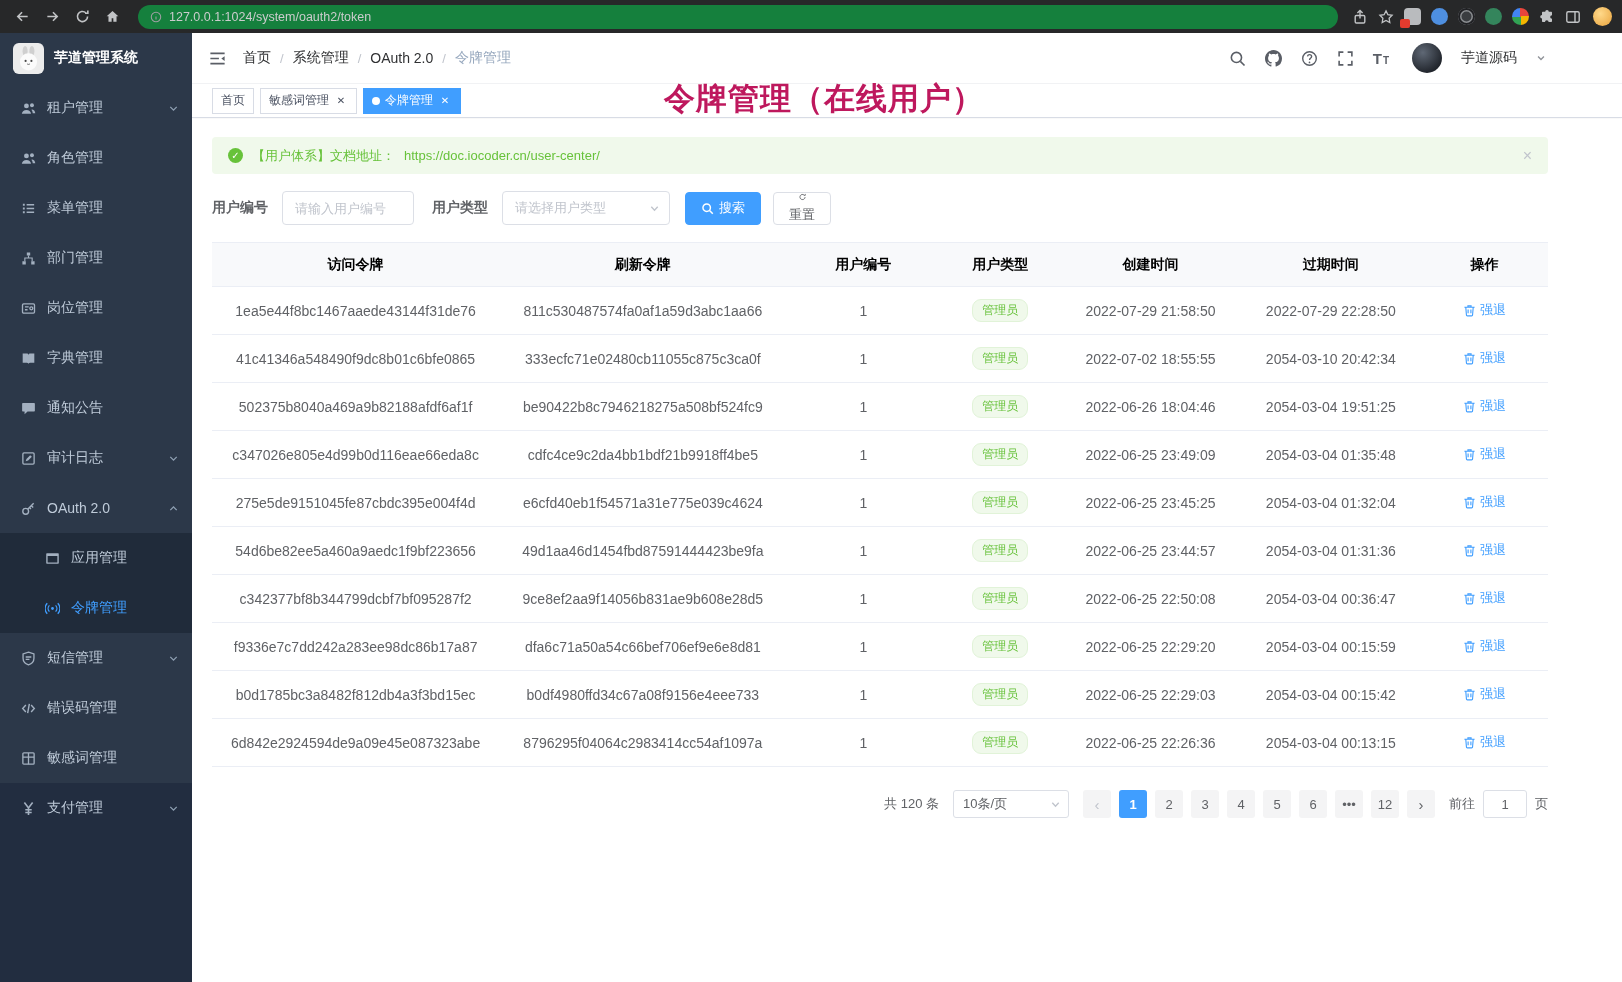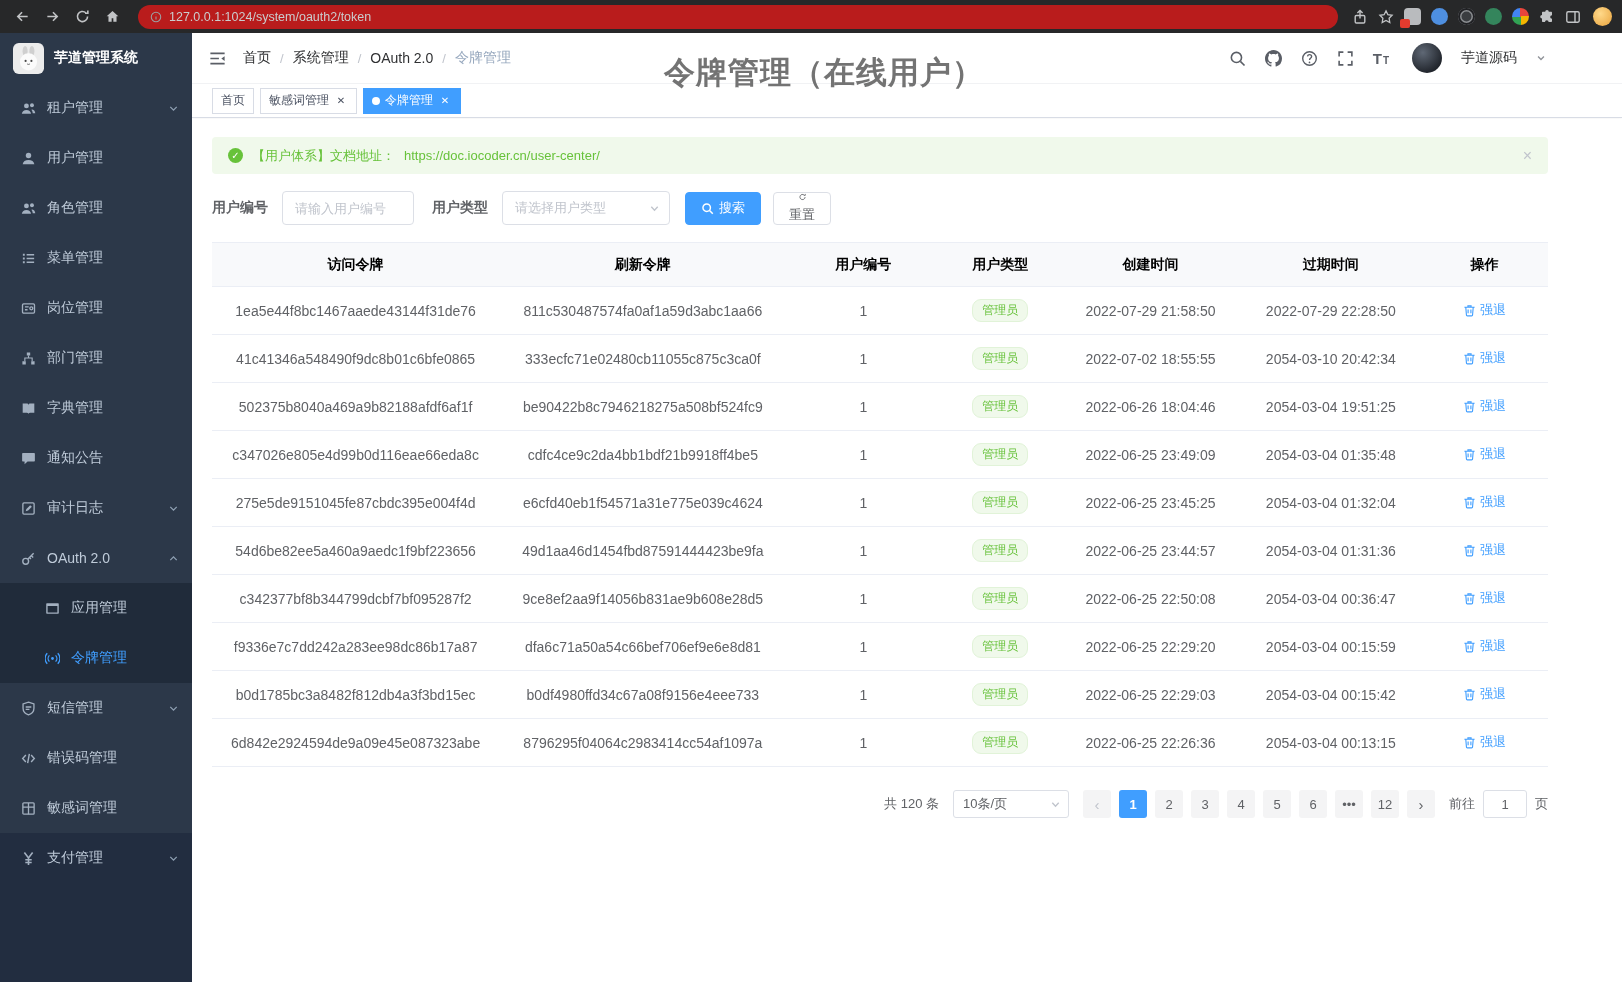--- a/index.html
+++ b/index.html
@@ -4,21 +4,21 @@
 <style>
   * { margin:0; padding:0; box-sizing:border-box; }
   html,body { width:1622px; height:982px; }
   body { font-family:"Liberation Sans","DejaVu Sans",sans-serif; background:#fff; position:relative; overflow:hidden; color:#303133; }
   svg { display:block; }
 
   
   .chrome { position:absolute; top:0; left:0; right:0; height:33px; background:#272829; display:flex; align-items:center; padding:0 10px; gap:6px; z-index:60; }
   .c-nav { width:24px; height:24px; border-radius:50%; display:flex; align-items:center; justify-content:center; color:#c2c4c6; cursor:pointer; }
   .c-nav svg { width:15px; height:15px; }
-  .urlbar { flex:1; height:24px; margin:0 8px; background:#b91c1c; border-radius:12px; display:flex; align-items:center; gap:7px; padding:0 12px; cursor:text; }
+  .urlbar { flex:1; height:24px; margin:0 8px; background:#15803d; border-radius:12px; display:flex; align-items:center; gap:7px; padding:0 12px; cursor:text; }
   .urlbar svg { width:12px; height:12px; color:#9d9fa2; flex:0 0 12px; }
   .url-text { color:#cbcccd; font-size:12.5px; }
   .chrome-right { display:flex; align-items:center; gap:10px; }
   .c-ico { color:#c2c4c6; display:flex; cursor:pointer; }
   .c-ico svg { width:16px; height:16px; }
   .ext-sq { width:17px; height:17px; border-radius:4px; background:#b9bbbe; position:relative; cursor:pointer; }
   .ext-sq .badge { position:absolute; left:-4px; bottom:-3px; width:10px; height:9px; background:#e33b2e; border-radius:2px; }
   .ext-dot { width:17px; height:17px; border-radius:50%; cursor:pointer; }
   .ext-dot.blue { background:#4e8fe0; }
   .ext-dot.dark { background:#3a3d40; box-shadow:inset 0 0 0 2px #202124, inset 0 0 0 3.5px #8a8d90; }
@@ -64,21 +64,21 @@
   .caret svg { width:10px; height:10px; color:#909399; }
 
   
   .tags-bar { position:absolute; top:84px; left:192px; right:0; height:34px; background:#fff; border-bottom:1px solid #d8dce5; box-shadow:0 1px 3px 0 rgba(0,0,0,.04); display:flex; align-items:center; gap:6px; padding:0 76px 0 20px; }
   .tag { height:26px; display:inline-flex; align-items:center; gap:5px; padding:0 8px; border:1px solid #d8dce5; background:#fff; color:#495060; font-size:12px; cursor:pointer; }
   .tag.active { background:#409eff; border-color:#409eff; color:#fff; }
   .tag .dot { width:8px; height:8px; border-radius:50%; background:#fff; }
   .tclose { font-size:10px; width:14px; height:14px; border-radius:50%; display:flex; align-items:center; justify-content:center; }
 
   
-  .annotation { position:absolute; top:52px; left:664px; z-index:40; font-size:31px; font-weight:700; letter-spacing:1px; color:#737373; }
+  .annotation { position:absolute; top:78px; left:664px; z-index:40; font-size:31px; font-weight:700; letter-spacing:1px; color:#be185d; }
 
   
   .main { position:absolute; top:119px; left:192px; right:0; bottom:0; background:#fff; padding:18px 74px 20px 20px; }
 
   .alert { height:37px; background:#f0f9eb; border-radius:4px; display:flex; align-items:center; gap:9px; padding:0 16px; margin-bottom:17px; }
   .alert-check { width:15px; height:15px; border-radius:50%; background:#67c23a; color:#fff; font-size:10px; display:flex; align-items:center; justify-content:center; flex:0 0 15px; }
   .alert-text { color:#67c23a; font-size:13px; }
   .alert-link { color:#67c23a; font-size:13px; text-decoration:none; cursor:pointer; }
   .alert-close { margin-left:auto; color:#c0c4cc; font-size:16px; cursor:pointer; }
 
@@ -207,63 +207,54 @@
         <span class="menu-label">租户管理</span>
         <span class="chev down">
           <svg viewBox="0 0 12 12" fill="none" stroke="currentColor" stroke-width="1.4">
             <path d="M2.5 4.2 6 7.8l3.5-3.6"></path>
           </svg>
         </span>
       </div>
       <div class="menu-item">
         <span class="mi-icon">
           <svg viewBox="0 0 16 16" fill="currentColor">
-            <circle cx="8" cy="4.8" r="2.9"></circle>
-            <path d="M1.8 14.2c.3-3 2.8-4.6 6.2-4.6s5.9 1.6 6.2 4.6z"></path>
-          </svg>
-        </span>
-        <span class="menu-label">用户管理</span>
-      </div>
-      <div class="menu-item">
-        <span class="mi-icon">
-          <svg viewBox="0 0 16 16" fill="currentColor">
             <circle cx="5.8" cy="5.2" r="2.6"></circle>
             <path d="M.9 13.6c.2-2.7 2.3-4.1 4.9-4.1s4.7 1.4 4.9 4.1z"></path>
             <circle cx="11.7" cy="4.6" r="2.1"></circle>
             <path d="M12.2 9c1.8.5 2.9 1.9 3 4.1h-2.7c-.1-1.6-.6-2.9-1.5-3.7z"></path>
           </svg>
         </span>
         <span class="menu-label">角色管理</span>
       </div>
       <div class="menu-item">
         <span class="mi-icon">
           <svg viewBox="0 0 16 16" fill="currentColor">
             <path d="M2 3h2v2H2zM6 3.3h8v1.5H6zM2 7h2v2H2zM6 7.3h8v1.5H6zM2 11h2v2H2zM6 11.3h8v1.5H6z"></path>
           </svg>
         </span>
         <span class="menu-label">菜单管理</span>
       </div>
       <div class="menu-item">
         <span class="mi-icon">
+          <svg viewBox="0 0 16 16" fill="currentColor">
+            <path d="M6.2 1.5h3.6v3.4H6.2zM1.5 11h3.6v3.4H1.5zM10.9 11h3.6v3.4h-3.6z"></path>
+            <path d="M7.4 4.9h1.2v2h3.9V11h-1.2V8.1H4.7V11H3.5V6.9h3.9z"></path>
+          </svg>
+        </span>
+        <span class="menu-label">部门管理</span>
+      </div>
+      <div class="menu-item">
+        <span class="mi-icon">
           <svg viewBox="0 0 16 16" fill="none" stroke="currentColor" stroke-width="1.4">
             <rect x="1.6" y="3" width="12.8" height="10" rx="1.2"></rect>
             <path d="M4.2 6.3h4M4.2 9.3h2.8"></path>
             <circle cx="11" cy="7.8" r="1.6"></circle>
           </svg>
         </span>
         <span class="menu-label">岗位管理</span>
-      </div>
-      <div class="menu-item">
-        <span class="mi-icon">
-          <svg viewBox="0 0 16 16" fill="currentColor">
-            <path d="M6.2 1.5h3.6v3.4H6.2zM1.5 11h3.6v3.4H1.5zM10.9 11h3.6v3.4h-3.6z"></path>
-            <path d="M7.4 4.9h1.2v2h3.9V11h-1.2V8.1H4.7V11H3.5V6.9h3.9z"></path>
-          </svg>
-        </span>
-        <span class="menu-label">部门管理</span>
       </div>
       <div class="menu-item">
         <span class="mi-icon">
           <svg viewBox="0 0 16 16" fill="currentColor">
             <path d="M1.8 2.6h4.4c1 0 1.8.7 1.8 1.7v9.2c-.4-.6-1-1-1.8-1H1.8zM14.2 2.6H9.8c-1 0-1.8.7-1.8 1.7v9.2c.4-.6 1-1 1.8-1h4.4z"></path>
           </svg>
         </span>
         <span class="menu-label">字典管理</span>
       </div>
       <div class="menu-item">

